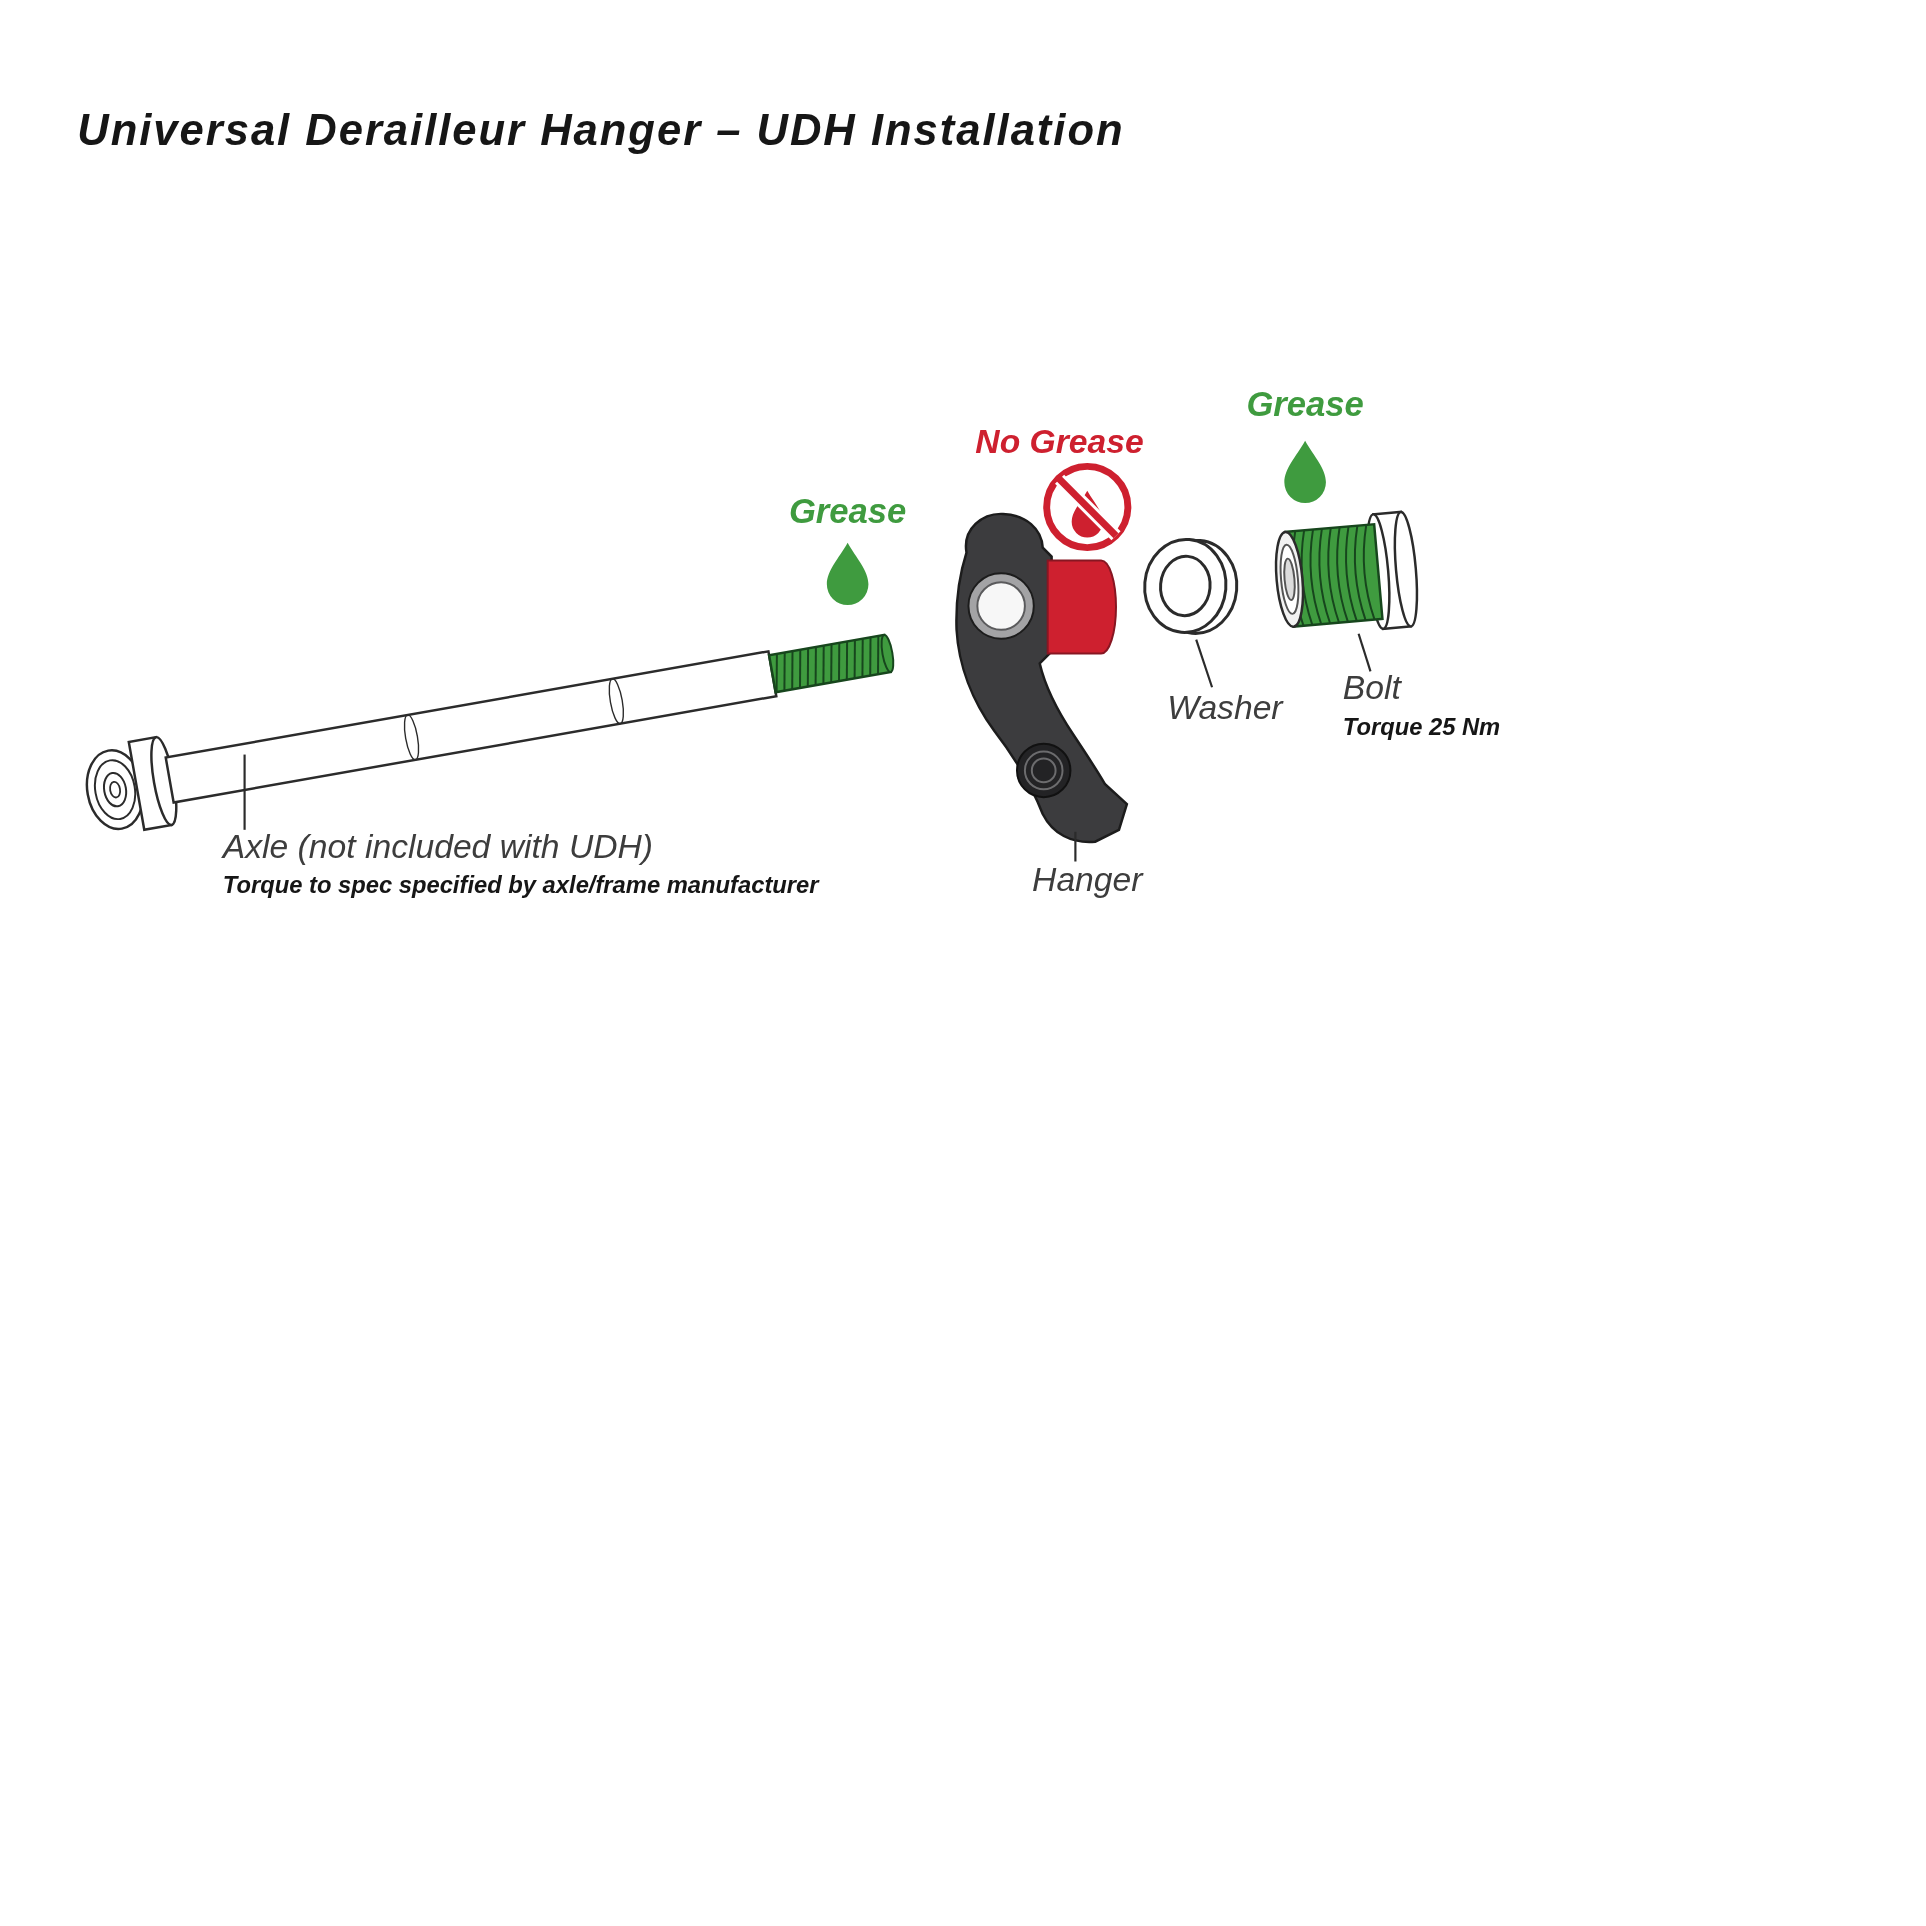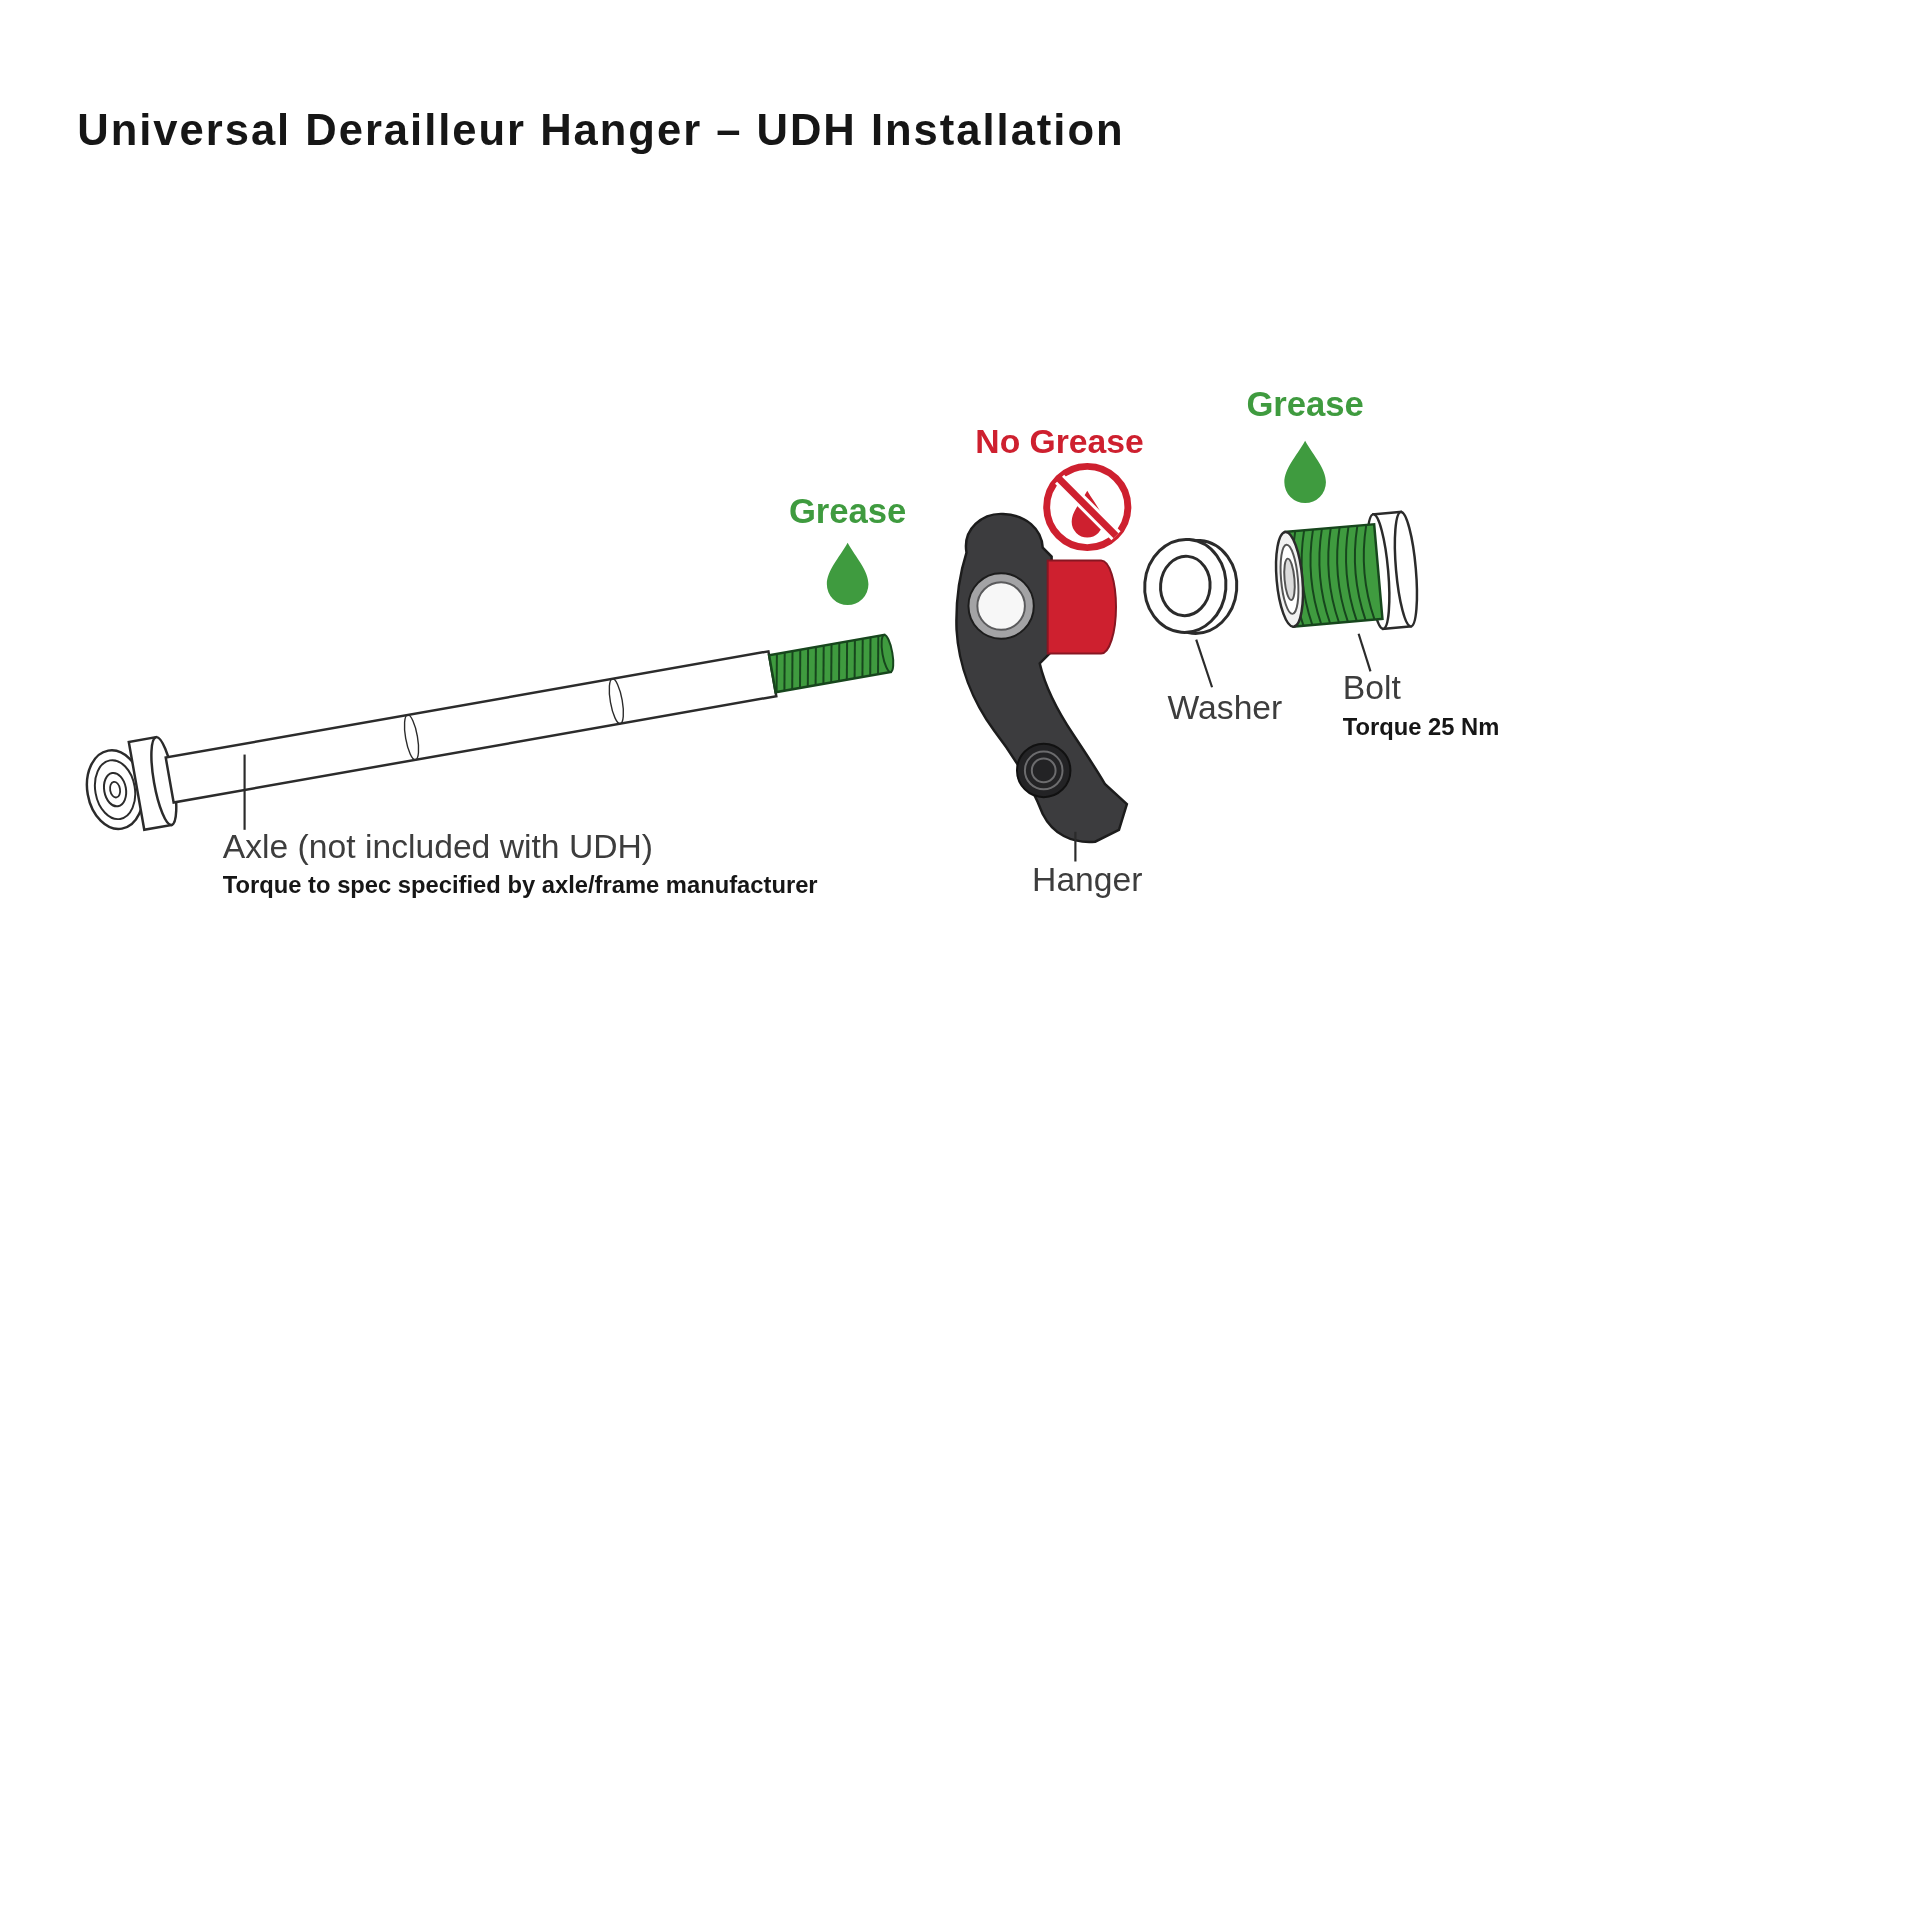--- a/index.html
+++ b/index.html
@@ -2,20 +2,21 @@
 <html><head>
 <meta charset="utf-8">
 <style>
   html,body{margin:0;padding:0;background:#ffffff;}
   .canvas{
     position:relative;
     width:1926px;height:1927px;
     background:#ffffff;
     font-family:"Liberation Sans",sans-serif;
     overflow:hidden;
+    font-style:italic;
   }
   svg{display:block;}
   .t-title{font-family:"Liberation Sans",sans-serif;font-weight:700;font-size:44px;letter-spacing:2px;fill:#161616;}
   .t-label{font-family:"Liberation Sans",sans-serif;font-weight:400;font-size:34px;fill:#3d3d3d;}
   .t-note{font-family:"Liberation Sans",sans-serif;font-weight:700;font-size:24px;fill:#161616;}
   .t-green{font-family:"Liberation Sans",sans-serif;font-weight:700;font-size:35px;fill:#3f9b3f;}
   .t-red{font-family:"Liberation Sans",sans-serif;font-weight:700;font-size:34px;fill:#ce202f;}
   .leader{stroke:#2b2b2b;stroke-width:2.2;fill:none;}
   .ol{stroke:#2b2b2b;stroke-width:2.5;}
 </style>

